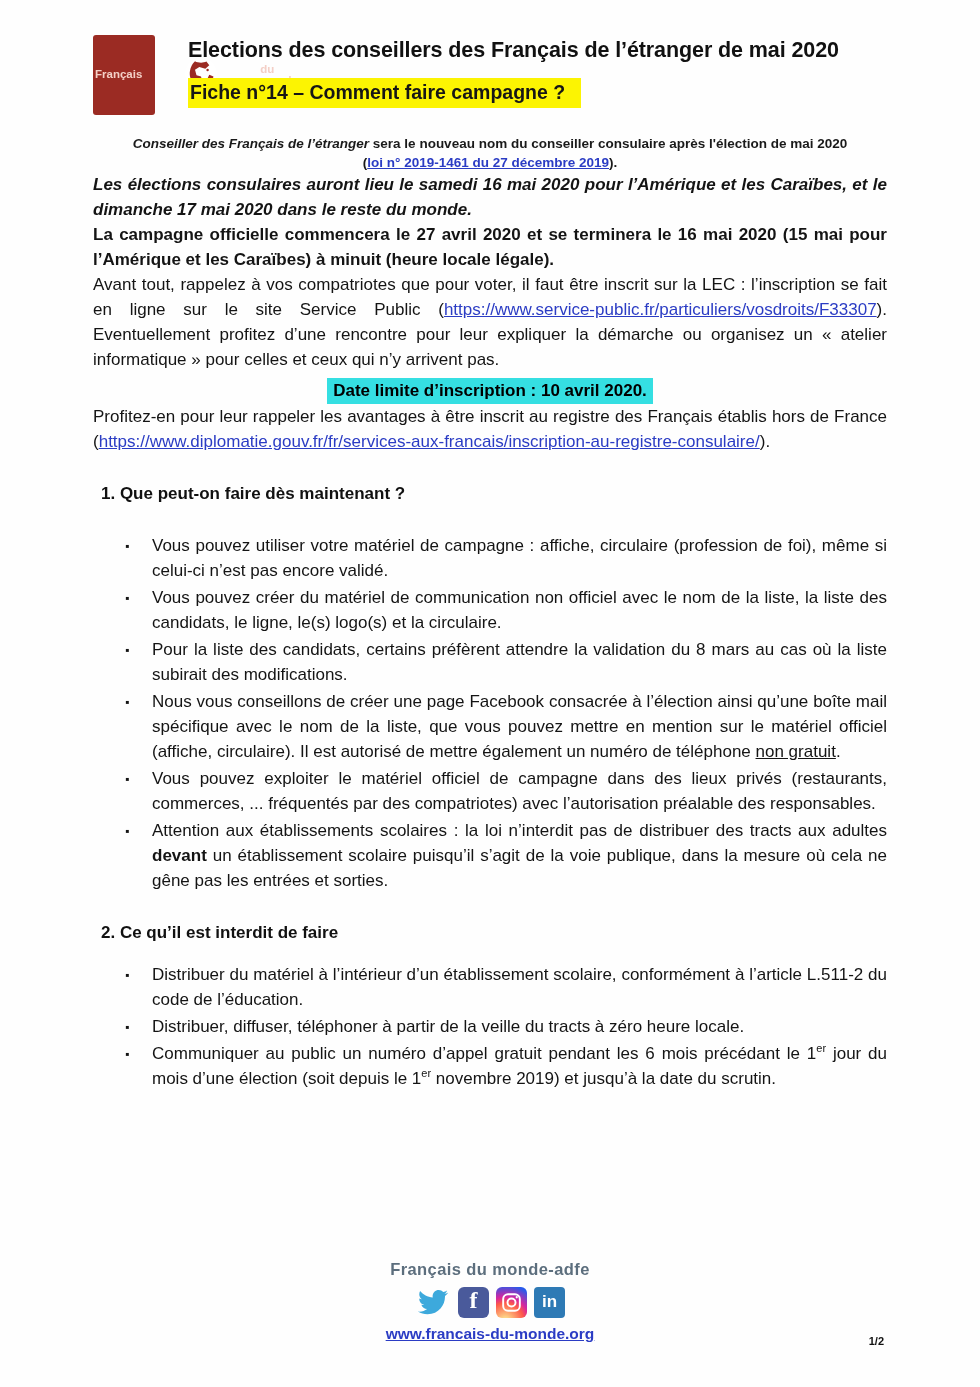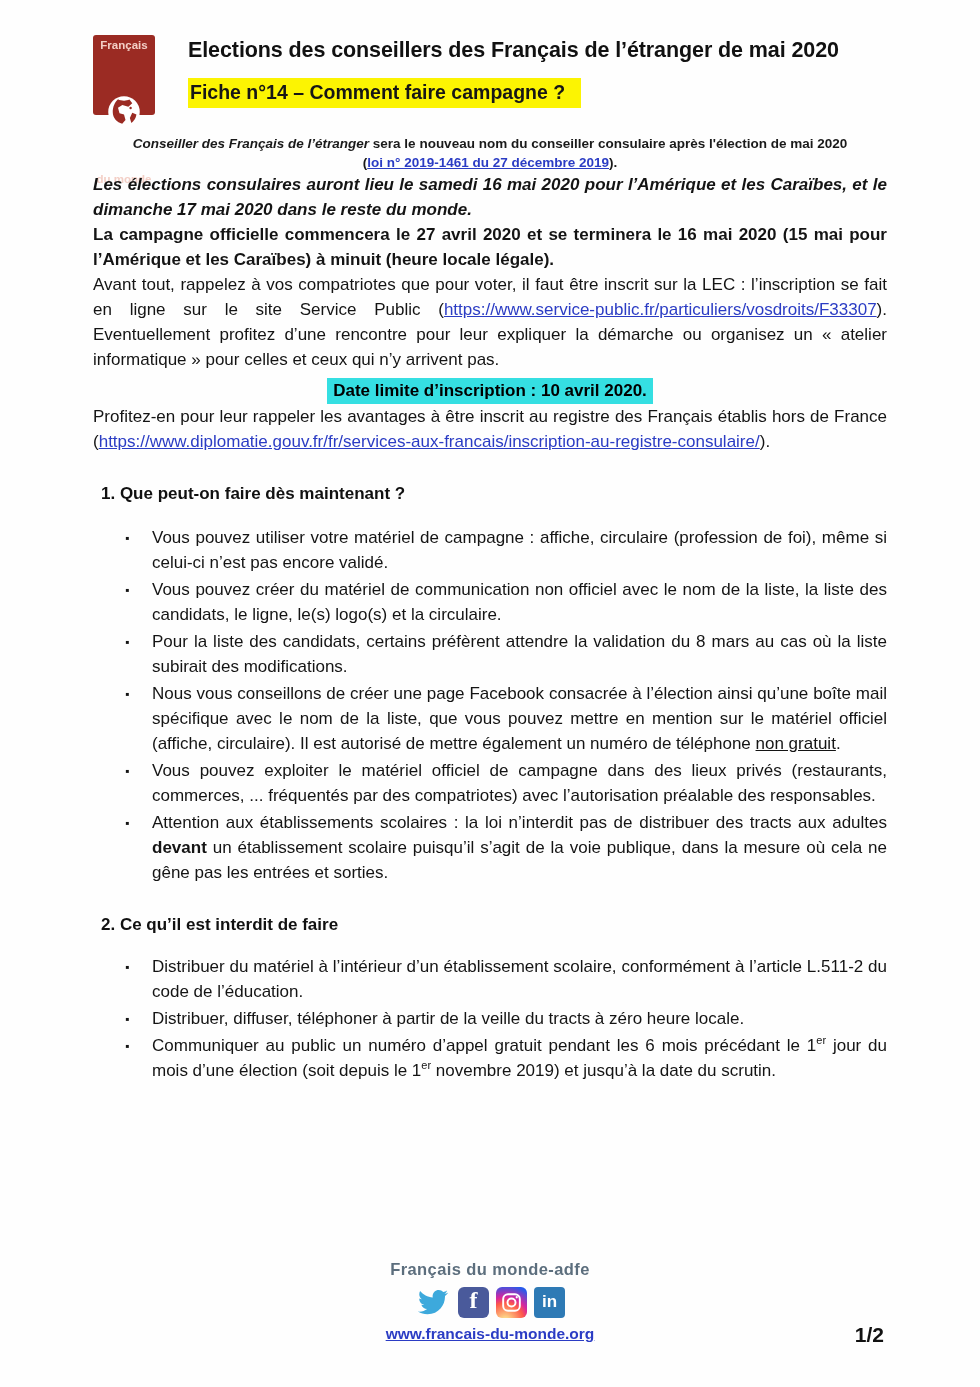--- a/index.html
+++ b/index.html
@@ -13,21 +13,21 @@
     padding:35px 93px 0 93px;
     overflow:hidden;
   }
   
   .hdr{display:flex;gap:33px;}
   .logo{
     flex:0 0 62px;width:62px;height:80px;
     background:#9b2b23;
     border-radius:3px;
     color:#f3cfc6;
-    display:flex;flex-direction:column;align-items:center;justify-content:space-between;
+    display:flex;flex-direction:row;align-items:center;justify-content:space-between;
     padding:5px 2px;box-sizing:border-box;
     font-size:11.5px;font-weight:700;line-height:1;gap:41px;
   }
   .logo .globe{display:block;margin:1px 0;}
   .title-col{flex:1;min-width:0;}
   h1.doc-title{
     margin:0;max-width:668px;
     font-size:21.5px;line-height:31px;font-weight:700;color:#111;
     letter-spacing:-0.1px;
   }
@@ -52,21 +52,21 @@
   .m-p3{margin-top:22px;}
   .deadline-row{margin-top:6px;text-align:center;}
   .deadline{
     display:inline-block;background:#35dfe2;color:#000000;
     font-weight:700;font-size:17px;line-height:25px;padding:0 6px 1px 6px;
   }
   .m-p4{margin-top:20px;}
   h2.sect{
     margin:28px 0 0 8px;font-size:17px;line-height:23px;font-weight:700;color:#111;
   }
-  ul.blist{list-style:none;margin:20px 0 0 0;padding:0 0 0 32px;}
+  ul.blist{list-style:none;margin:28px 0 0 0;padding:0 0 0 32px;}
   ul.blist li{
     position:relative;padding-left:27px;margin-bottom:2px;
     font-size:17px;line-height:25px;text-align:justify;
   }
   ul.blist li::before{
     content:"▪";position:absolute;left:0;top:1px;font-size:12px;color:#141414;
   }
   .ul2{margin-top:18px !important;}
   .u{text-decoration:underline;}
   .b{font-weight:700;}
@@ -90,21 +90,21 @@
   }
   .fb{background:#4a5a9b;font-size:24px;font-family:"Liberation Serif",serif;padding-bottom:3px;box-sizing:border-box;}
   .ig{background:radial-gradient(circle at 30% 110%,#fdf497 0%,#fd5949 45%,#d6249f 60%,#285aeb 90%);}
   .li{background:#2e7ab5;font-size:17px;border-radius:4px;}
   .site{
     display:inline-block;margin-top:5px;
     font-size:15.5px;font-weight:700;color:#2b3cc4;text-decoration:underline;cursor:pointer;
   }
   .pageno{
     position:absolute;right:96px;bottom:40px;
-    font-size:21px;font-weight:700;color:#111;
+    font-size:11px;font-weight:700;color:#111;
   }
 </style>
 </head>
 <body>
 
 <div class="page">
 
   <div class="hdr">
     <div class="logo">
       <span>Français</span>

